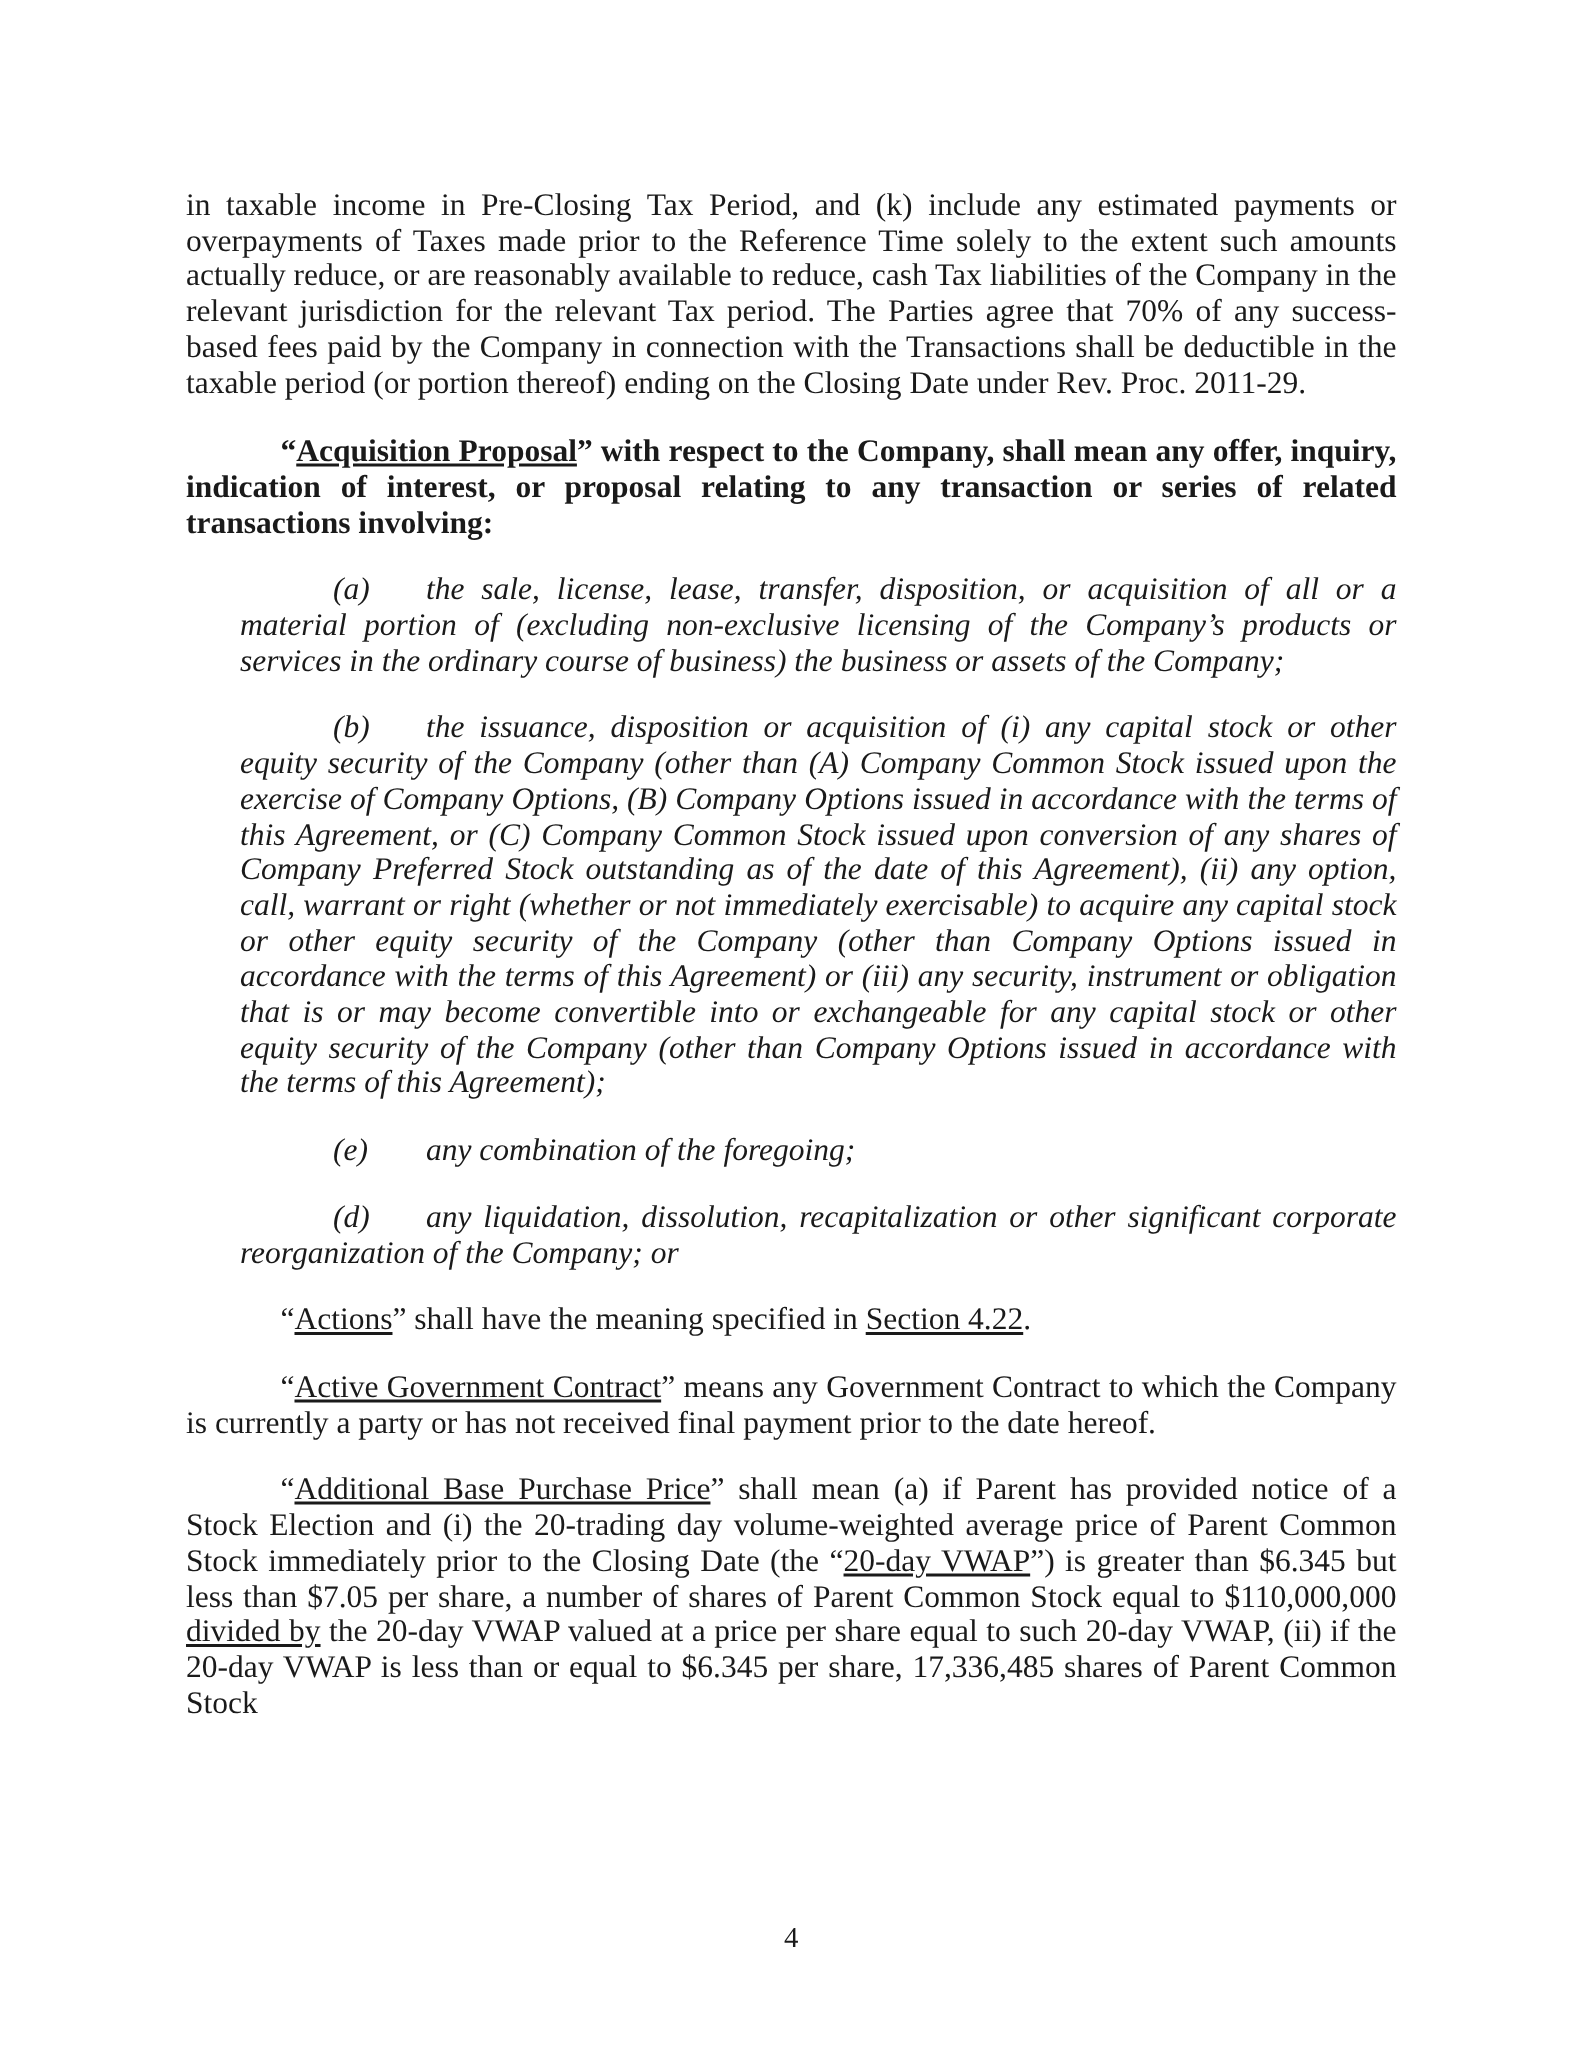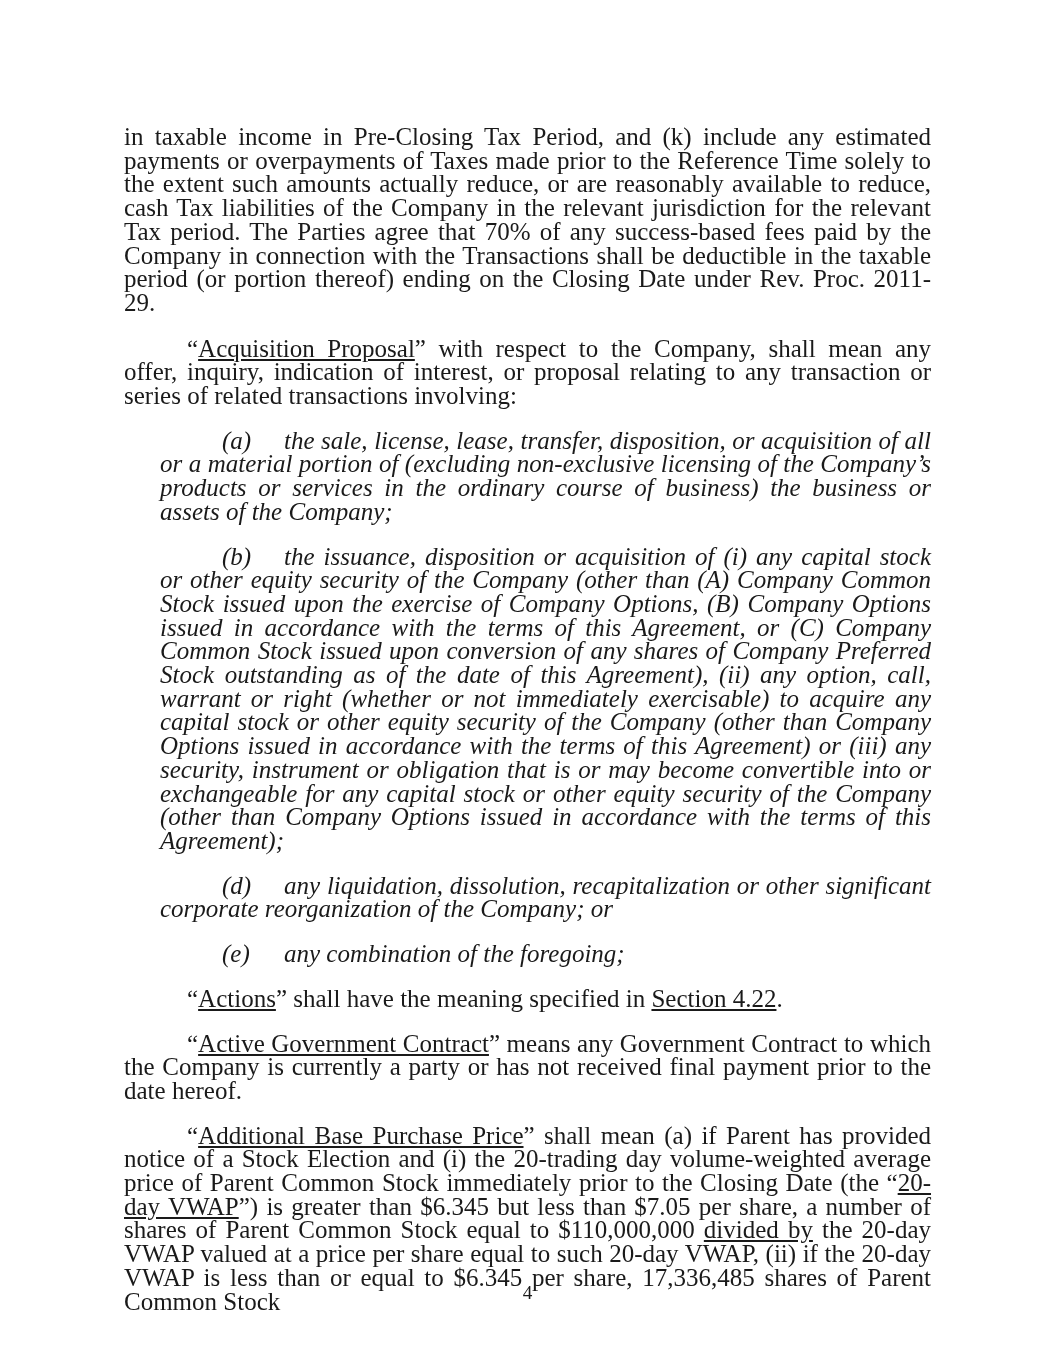--- a/index.html
+++ b/index.html
@@ -16,21 +16,21 @@
       color: #1a1a1a;
     }
     .page {
       position: absolute;
       left: 124px;
       top: 125px;
       width: 807px;
     }
     p {
       margin: 0;
-      font-size: 25px;
+      font-size: 21px;
       line-height: 23.7px;
       text-align: justify;
     }
     .indent-first { text-indent: 63px; }
     .sub {
       margin-left: 36px;
       text-indent: 62px;
       font-style: italic;
     }
     .sub .label {
@@ -50,30 +50,30 @@
       line-height: 23px;
     }
   </style>
 </head>
 <body>
 
 <div class="page">
 
   <p>in taxable income in Pre-Closing Tax Period, and (k) include any estimated payments or overpayments of Taxes made prior to the Reference Time solely to the extent such amounts actually reduce, or are reasonably available to reduce, cash Tax liabilities of the Company in the relevant jurisdiction for the relevant Tax period.  The Parties agree that 70% of any success-based fees paid by the Company in connection with the Transactions shall be deductible in the taxable period (or portion thereof) ending on the Closing Date under Rev. Proc. 2011-29.</p>
 
-  <p class="indent-first gap-m" style="margin-top:22px;"><span>“</span><span class="u">Acquisition Proposal</span><span>” with respect to the Company, shall mean any offer, inquiry, indication of interest, or proposal relating to any transaction or series of related transactions involving:</span></p>
+  <p class="indent-first gap-m" style="margin-top:22px;font-weight:bold;"><span>“</span><span class="u">Acquisition Proposal</span><span>” with respect to the Company, shall mean any offer, inquiry, indication of interest, or proposal relating to any transaction or series of related transactions involving:</span></p>
 
   <p class="sub" style="margin-top:21px;"><span class="label">(a)</span><span>the sale, license, lease, transfer, disposition, or acquisition of all or a material portion of (excluding non-exclusive licensing of the Company’s products or services in the ordinary course of business) the business or assets of the Company;</span></p>
 
   <p class="sub" style="margin-top:21px;"><span class="label">(b)</span><span>the issuance, disposition or acquisition of (i) any capital stock or other equity security of the Company (other than (A) Company Common Stock issued upon the exercise of Company Options, (B) Company Options issued in accordance with the terms of this Agreement, or (C) Company Common Stock issued upon conversion of any shares of Company Preferred Stock outstanding as of the date of this Agreement), (ii) any option, call, warrant or right (whether or not immediately exercisable) to acquire any capital stock or other equity security of the Company (other than Company Options issued in accordance with the terms of this Agreement) or (iii) any security, instrument or obligation that is or may become convertible into or exchangeable for any capital stock or other equity security of the Company (other than Company Options issued in accordance with the terms of this Agreement);</span></p>
 
 
+  <p class="sub" style="margin-top:21px;"><span class="label">(e)</span><span>any combination of the foregoing;</span></p>
+
   <p class="sub" style="margin-top:21px;"><span class="label">(d)</span><span>any liquidation, dissolution, recapitalization or other significant corporate reorganization of the Company; or</span></p>
-
-  <p class="sub" style="margin-top:21px;"><span class="label">(e)</span><span>any combination of the foregoing;</span></p>
 
 
   <p class="indent-first" style="margin-top:21px;"><span>“</span><span class="u">Actions</span><span>” shall have the meaning specified in </span><span class="u">Section 4.22</span><span>.</span></p>
 
   <p class="indent-first" style="margin-top:21px;"><span>“</span><span class="u">Active Government Contract</span><span>” means any Government Contract to which the Company is currently a party or has not received final payment prior to the date hereof.</span></p>
 
   <p class="indent-first" style="margin-top:21px;"><span>“</span><span class="u">Additional Base Purchase Price</span><span>” shall mean (a) if Parent has provided notice of a Stock Election and (i) the 20-trading day volume-weighted average price of Parent Common Stock immediately prior to the Closing Date (the “</span><span class="u">20-day VWAP</span><span>”) is greater than $6.345 but less than $7.05 per share, a number of shares of Parent Common Stock equal to $110,000,000 </span><span class="u">divided by</span><span> the 20-day VWAP valued at a price per share equal to such 20-day VWAP, (ii) if the 20-day VWAP is less than or equal to $6.345 per share, 17,336,485 shares of Parent Common Stock</span></p>
 
 </div>
 

